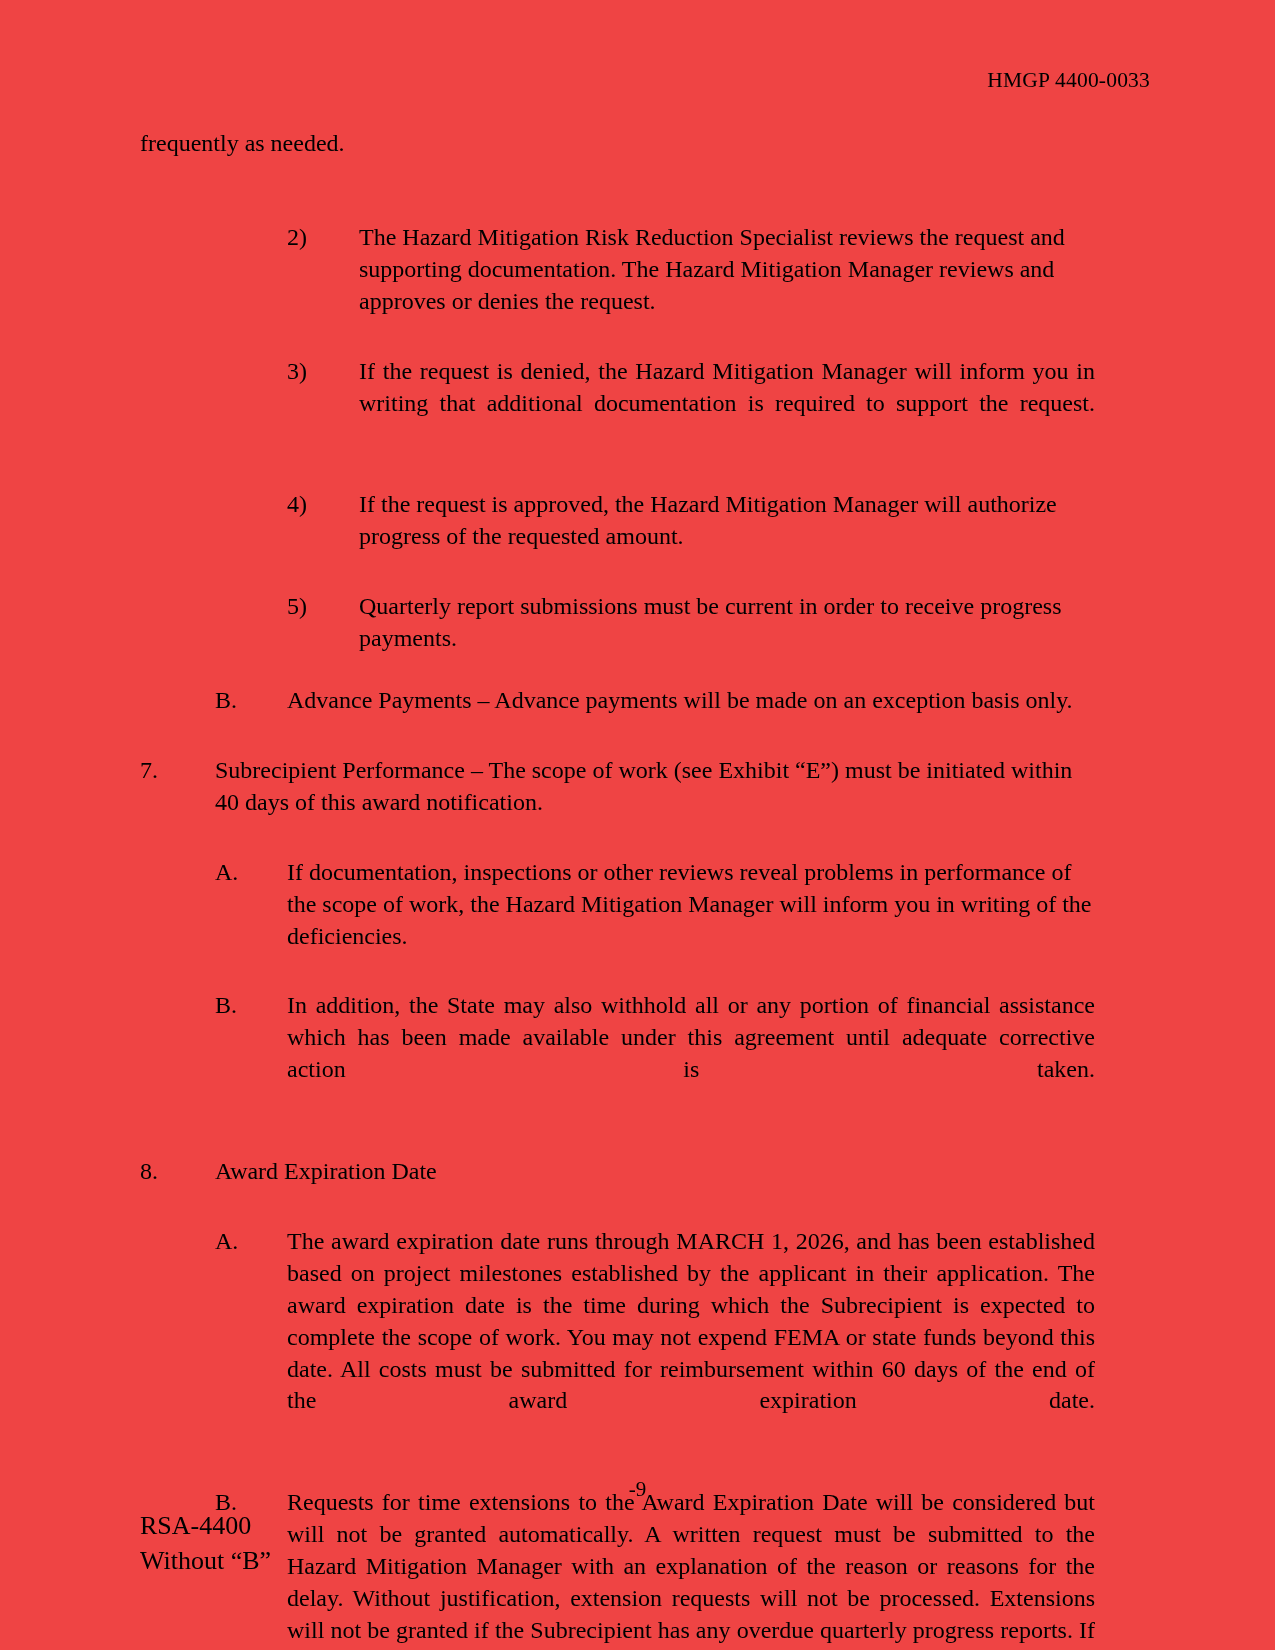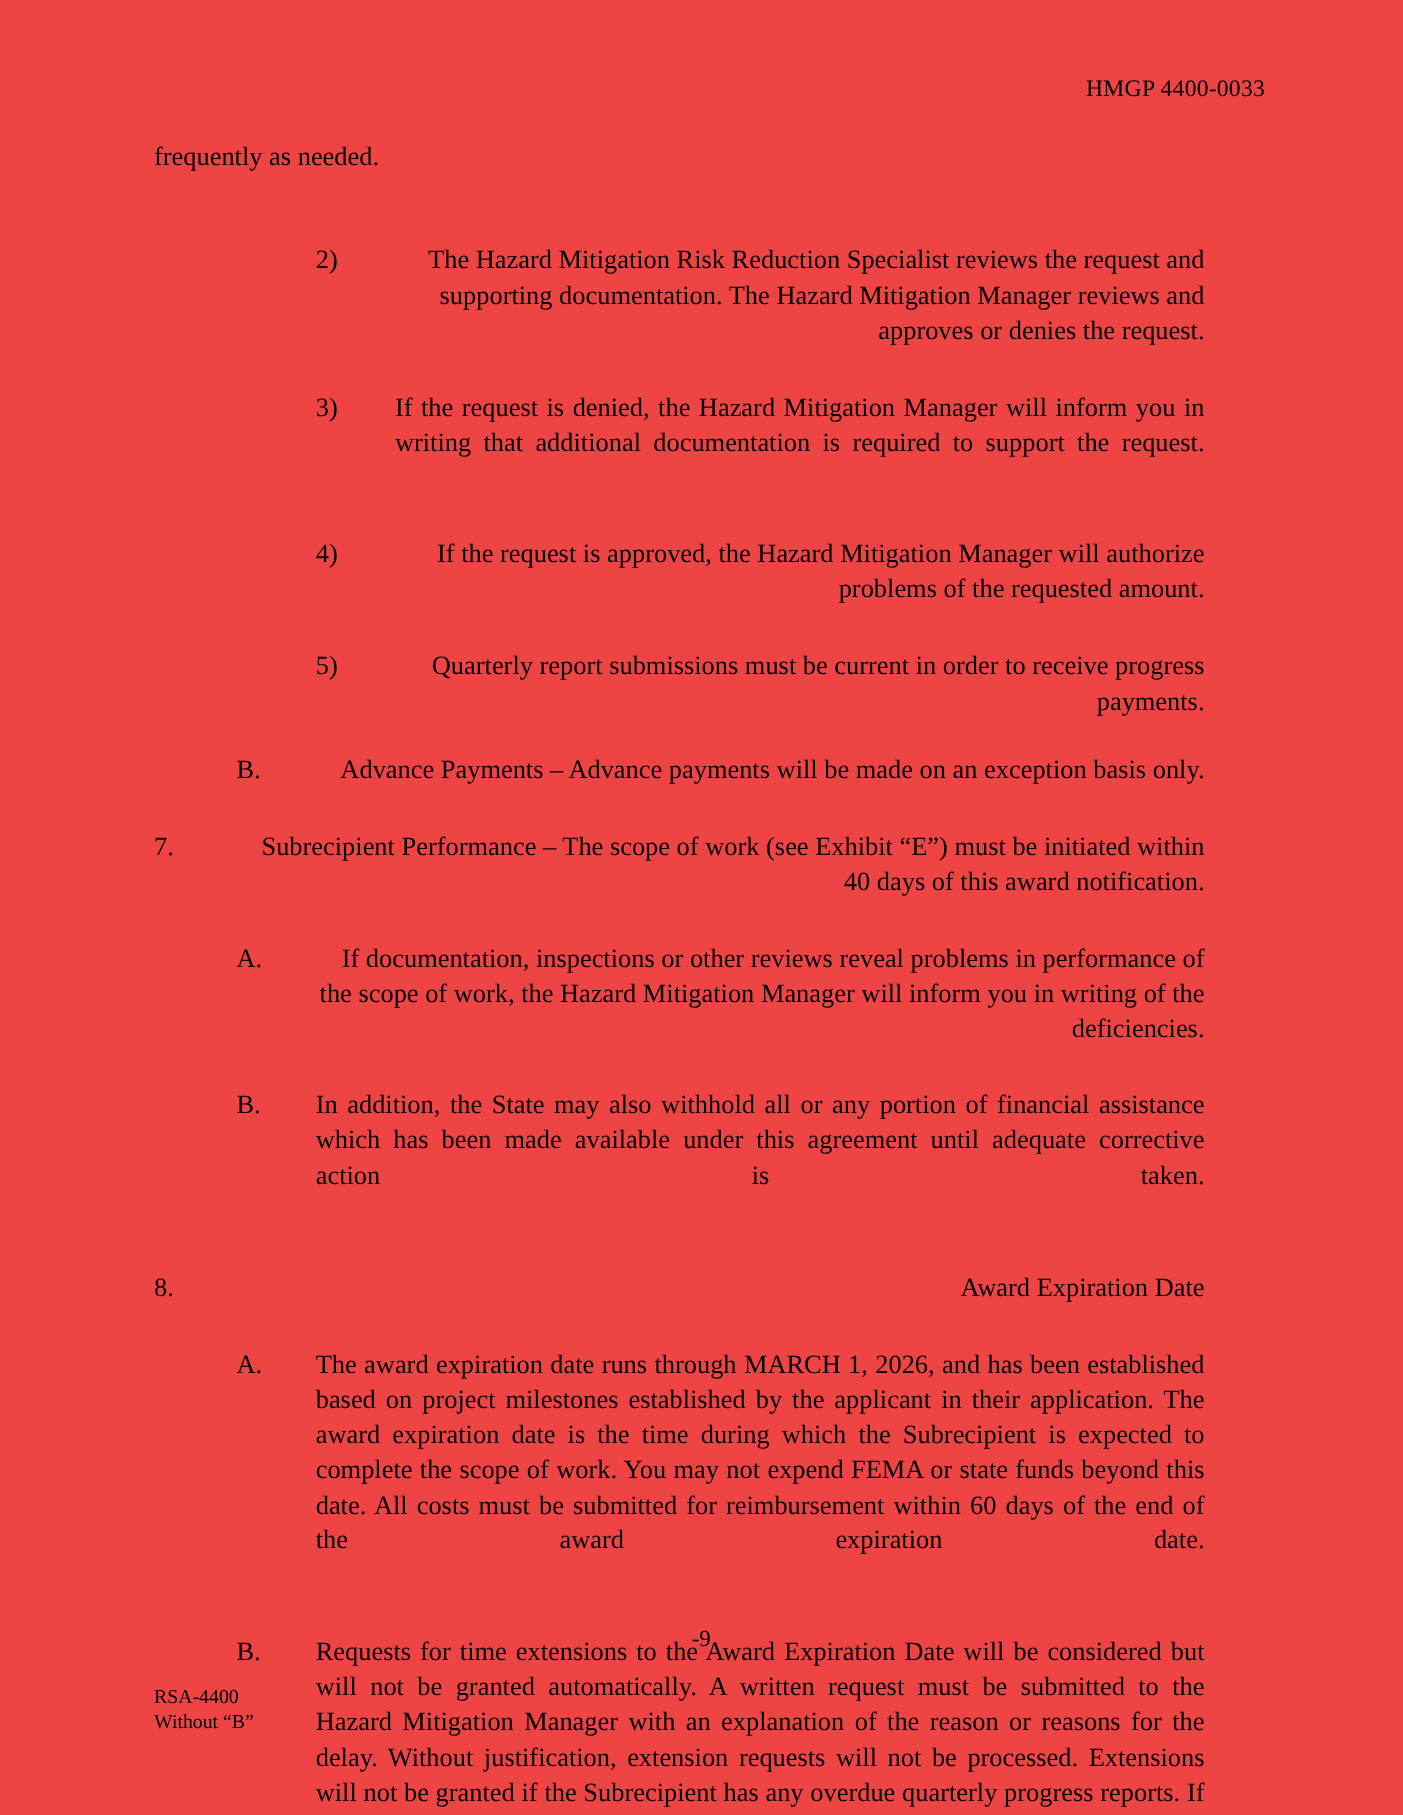--- a/index.html
+++ b/index.html
@@ -58,21 +58,21 @@
   }
   .ctext {
     flex: 1 1 auto;
   }
   .justify .ctext { text-align: justify; }
   .justify .ctext::after {
     content: "";
     display: inline-block;
     width: 100%;
   }
-  .nojust .ctext { text-align: right; }
+  .nojust .ctext { text-align: left; }
 
   
   .lvl1 { margin-left: 0px; }
   .lvl1 > .marker { width: 75px; }
 
   
   .lvl2 { margin-left: 75px; }
   .lvl2 > .marker { width: 72px; }
 
   
@@ -88,21 +88,21 @@
     bottom: 148px;
     left: 0;
     right: 0;
     text-align: center;
     font-size: 21px;
   }
   .doc-footer {
     position: absolute;
     bottom: 72px;
     left: 140px;
-    font-size: 18px;
+    font-size: 26px;
     line-height: 1.32;
   }
   .doc-footer div { white-space: nowrap; }
 </style>
 </head>
 <body>
 
 <div class="page">
 
   <div class="doc-header">
@@ -124,21 +124,21 @@
 
     <div class="clause lvl3 justify">
       <span class="marker">3)</span>
       <span class="ctext">If the request is denied, the Hazard Mitigation Manager will inform you in writing that additional documentation is required to support the request.</span>
     </div>
 
     <div class="sp-lg"></div>
 
     <div class="clause lvl3 nojust">
       <span class="marker">4)</span>
-      <span class="ctext">If the request is approved, the Hazard Mitigation Manager will authorize problems of the requested amount.</span>
+      <span class="ctext">If the request is approved, the Hazard Mitigation Manager will authorize progress of the requested amount.</span>
     </div>
 
     <div class="sp-lg"></div>
 
     <div class="clause lvl3 nojust">
       <span class="marker">5)</span>
       <span class="ctext">Quarterly report submissions must be current in order to receive progress payments.</span>
     </div>
 
     <div class="sp-md"></div>

